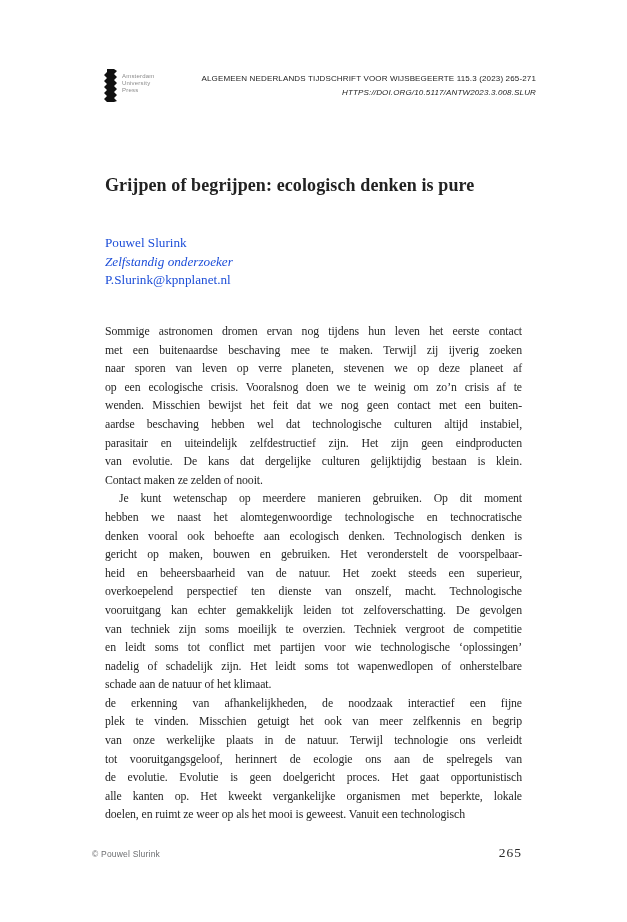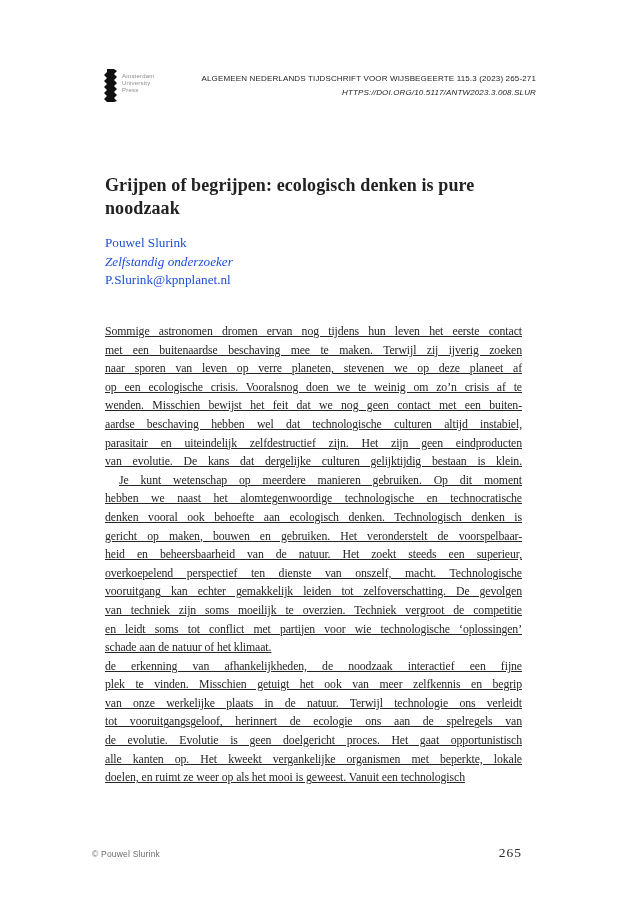--- a/index.html
+++ b/index.html
@@ -42,21 +42,21 @@
     font-size:13.2px;line-height:18.6px;color:#1d4ed8;
   }
   .affiliation{font-style:italic;}
 
   
   .bodytext{
     position:absolute;top:322px;left:105px;width:417px;
     font-size:11.8px;line-height:18.6px;color:#262626;
     letter-spacing:-0.1px;
   }
-  .line{text-align:justify;text-align-last:justify;white-space:normal;text-decoration:underline;}
+  .line{text-align:justify;text-align-last:justify;white-space:normal;}
   .line.last{text-align-last:left;}
   .line.indent{text-indent:14px;}
 
   
   .footer{
     position:absolute;top:845px;left:92px;right:105px;
     display:flex;justify-content:space-between;align-items:baseline;
   }
   .copyright{
     font-family:"Liberation Sans",sans-serif;
@@ -85,47 +85,48 @@
       </span>
     </div>
     <div class="journal-info">
       <div>ALGEMEEN NEDERLANDS TIJDSCHRIFT VOOR WIJSBEGEERTE 115.3 (2023) 265-271</div>
       <div class="doi">HTTPS://DOI.ORG/10.5117/ANTW2023.3.008.SLUR</div>
     </div>
   </div>
 
   <div class="title" id="title-host">
       <div>Grijpen of begrijpen: ecologisch denken is pure</div>
-      <div>noodzaak</div>
     </div>
 
   <div class="authorblock">
     <div>Pouwel Slurink</div>
     <div class="affiliation">Zelfstandig onderzoeker</div>
     <div>P.Slurink@kpnplanet.nl</div>
   </div>
 
   <div class="bodytext" id="body-host">
       <div class="line">Sommige astronomen dromen ervan nog tijdens hun leven het eerste contact</div>
       <div class="line">met een buitenaardse beschaving mee te maken. Terwijl zij ijverig zoeken</div>
       <div class="line">naar sporen van leven op verre planeten, stevenen we op deze planeet af</div>
       <div class="line">op een ecologische crisis. Vooralsnog doen we te weinig om zo’n crisis af te</div>
       <div class="line">wenden. Misschien bewijst het feit dat we nog geen contact met een buiten-</div>
       <div class="line">aardse beschaving hebben wel dat technologische culturen altijd instabiel,</div>
       <div class="line">parasitair en uiteindelijk zelfdestructief zijn. Het zijn geen eindproducten</div>
       <div class="line">van evolutie. De kans dat dergelijke culturen gelijktijdig bestaan is klein.</div>
+      <div class="line last">Contact maken ze zelden of nooit.</div>
       <div class="line indent">Je kunt wetenschap op meerdere manieren gebruiken. Op dit moment</div>
       <div class="line">hebben we naast het alomtegenwoordige technologische en technocratische</div>
       <div class="line">denken vooral ook behoefte aan ecologisch denken. Technologisch denken is</div>
       <div class="line">gericht op maken, bouwen en gebruiken. Het veronderstelt de voorspelbaar-</div>
       <div class="line">heid en beheersbaarheid van de natuur. Het zoekt steeds een superieur,</div>
       <div class="line">overkoepelend perspectief ten dienste van onszelf, macht. Technologische</div>
       <div class="line">vooruitgang kan echter gemakkelijk leiden tot zelfoverschatting. De gevolgen</div>
       <div class="line">van techniek zijn soms moeilijk te overzien. Techniek vergroot de competitie</div>
       <div class="line">en leidt soms tot conflict met partijen voor wie technologische ‘oplossingen’</div>
+      <div class="line">nadelig of schadelijk zijn. Het leidt soms tot wapenwedlopen of onherstelbare</div>
       <div class="line last">schade aan de natuur of het klimaat.</div>
       <div class="line">de erkenning van afhankelijkheden, de noodzaak interactief een fijne</div>
       <div class="line">plek te vinden. Misschien getuigt het ook van meer zelfkennis en begrip</div>
       <div class="line">van onze werkelijke plaats in de natuur. Terwijl technologie ons verleidt</div>
       <div class="line">tot vooruitgangsgeloof, herinnert de ecologie ons aan de spelregels van</div>
       <div class="line">de evolutie. Evolutie is geen doelgericht proces. Het gaat opportunistisch</div>
       <div class="line">alle kanten op. Het kweekt vergankelijke organismen met beperkte, lokale</div>
       <div class="line last">doelen, en ruimt ze weer op als het mooi is geweest. Vanuit een technologisch</div>
     </div>
 

